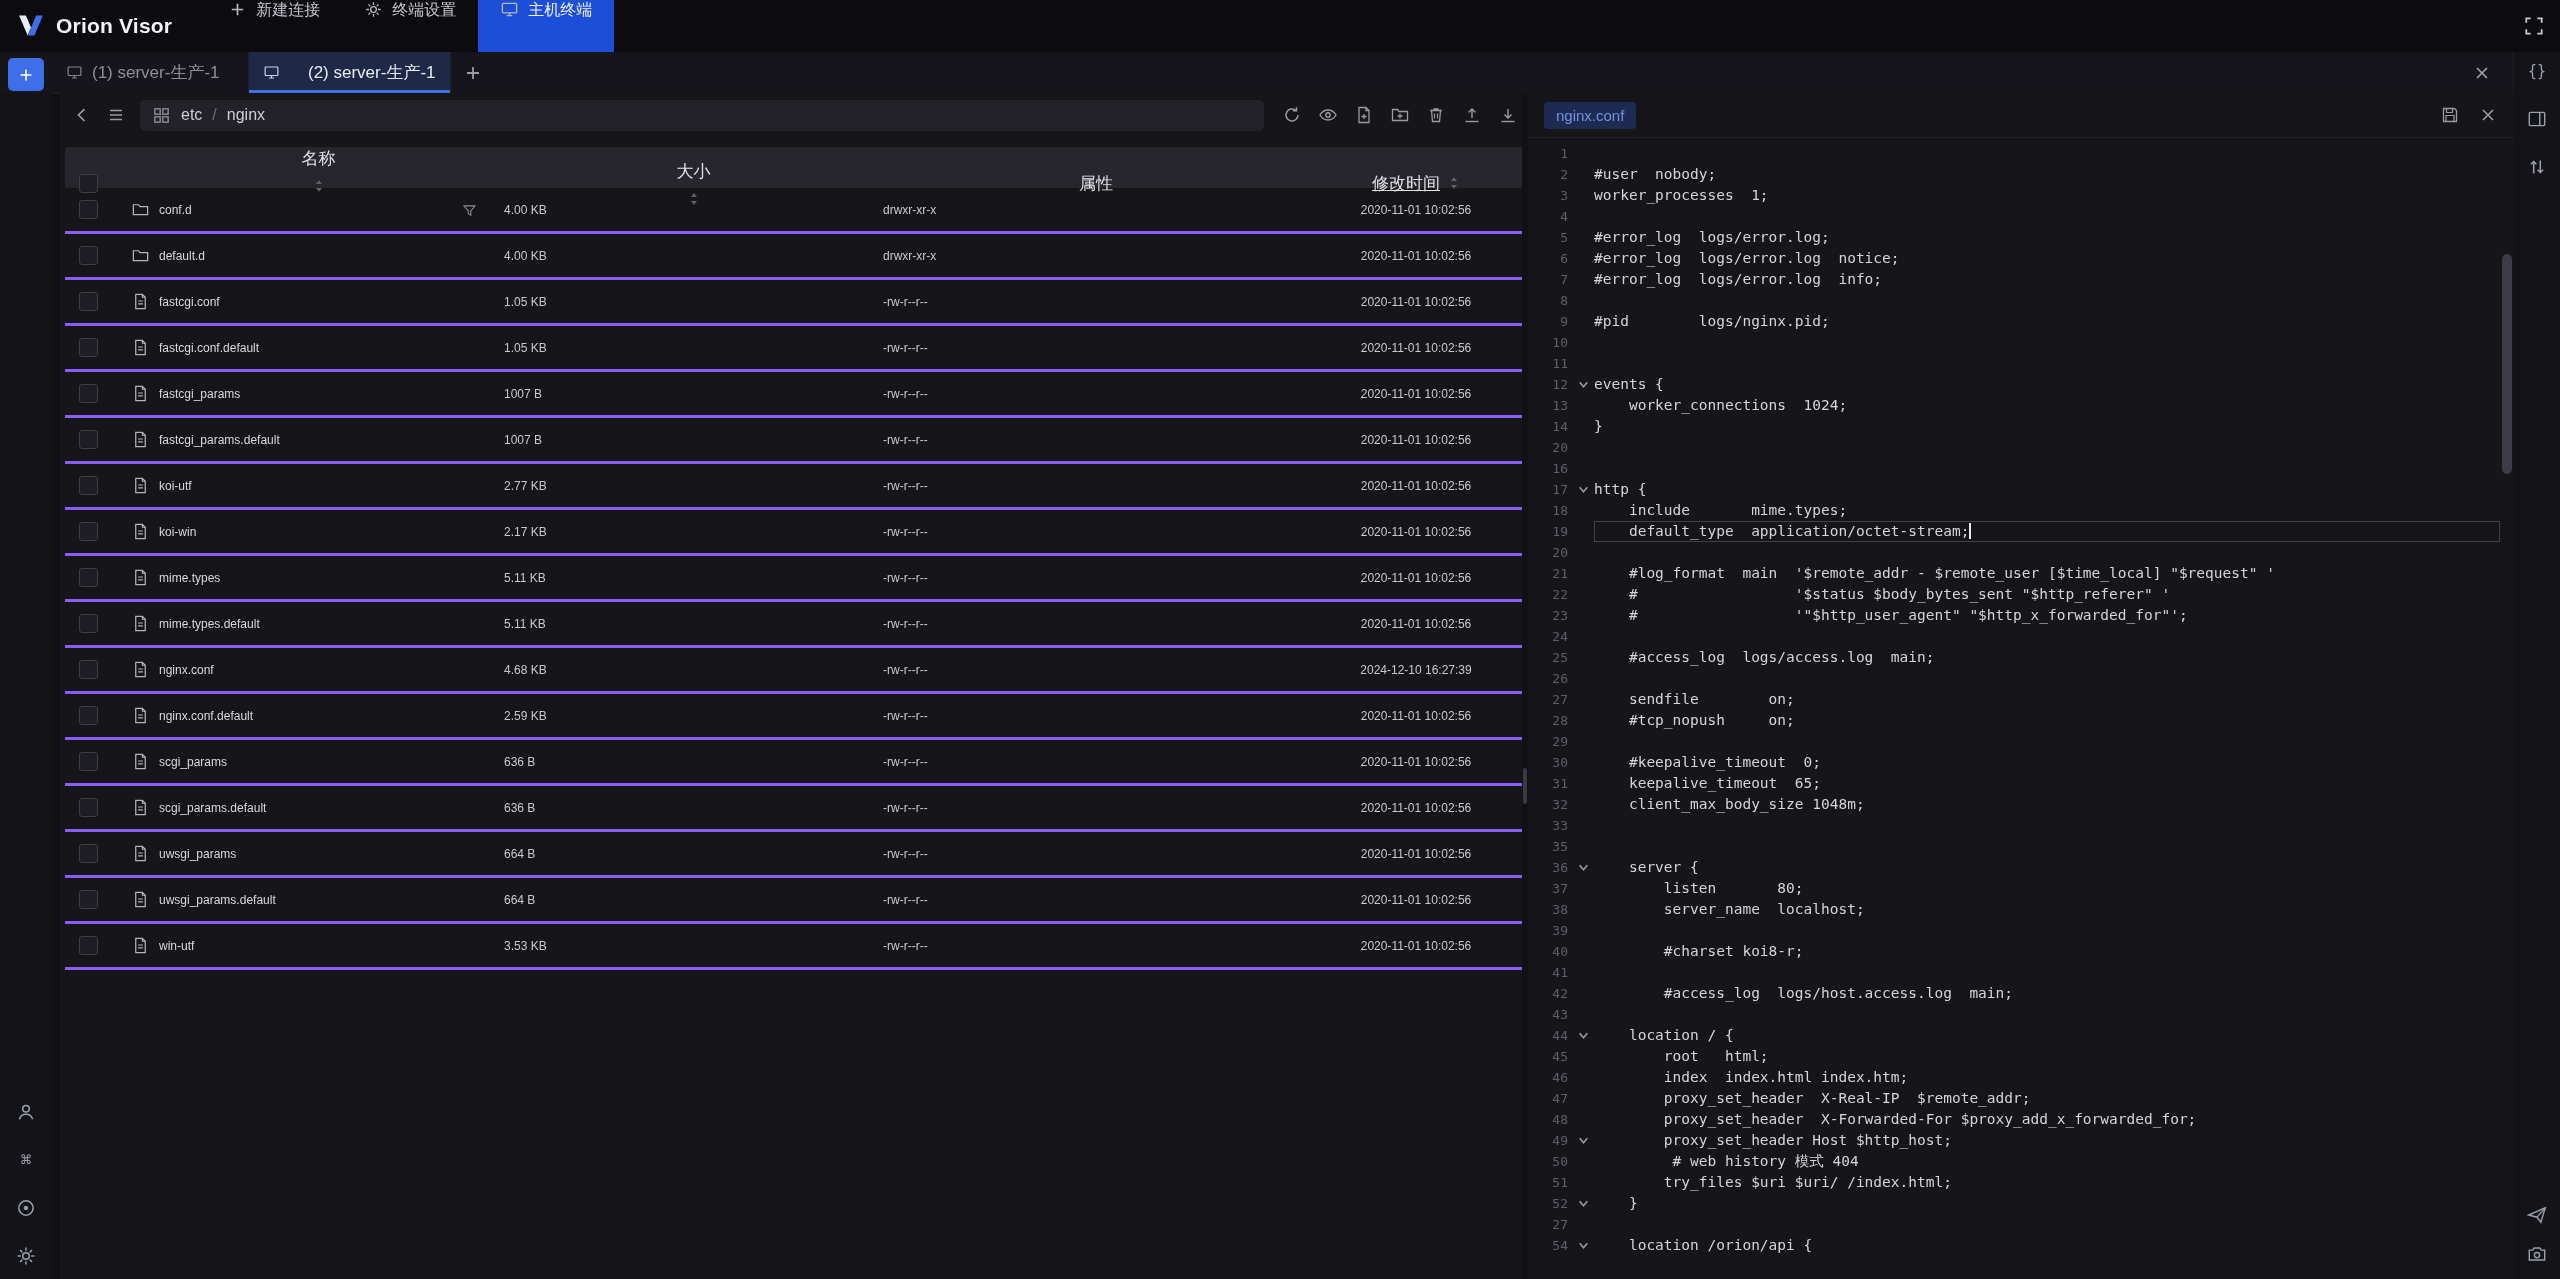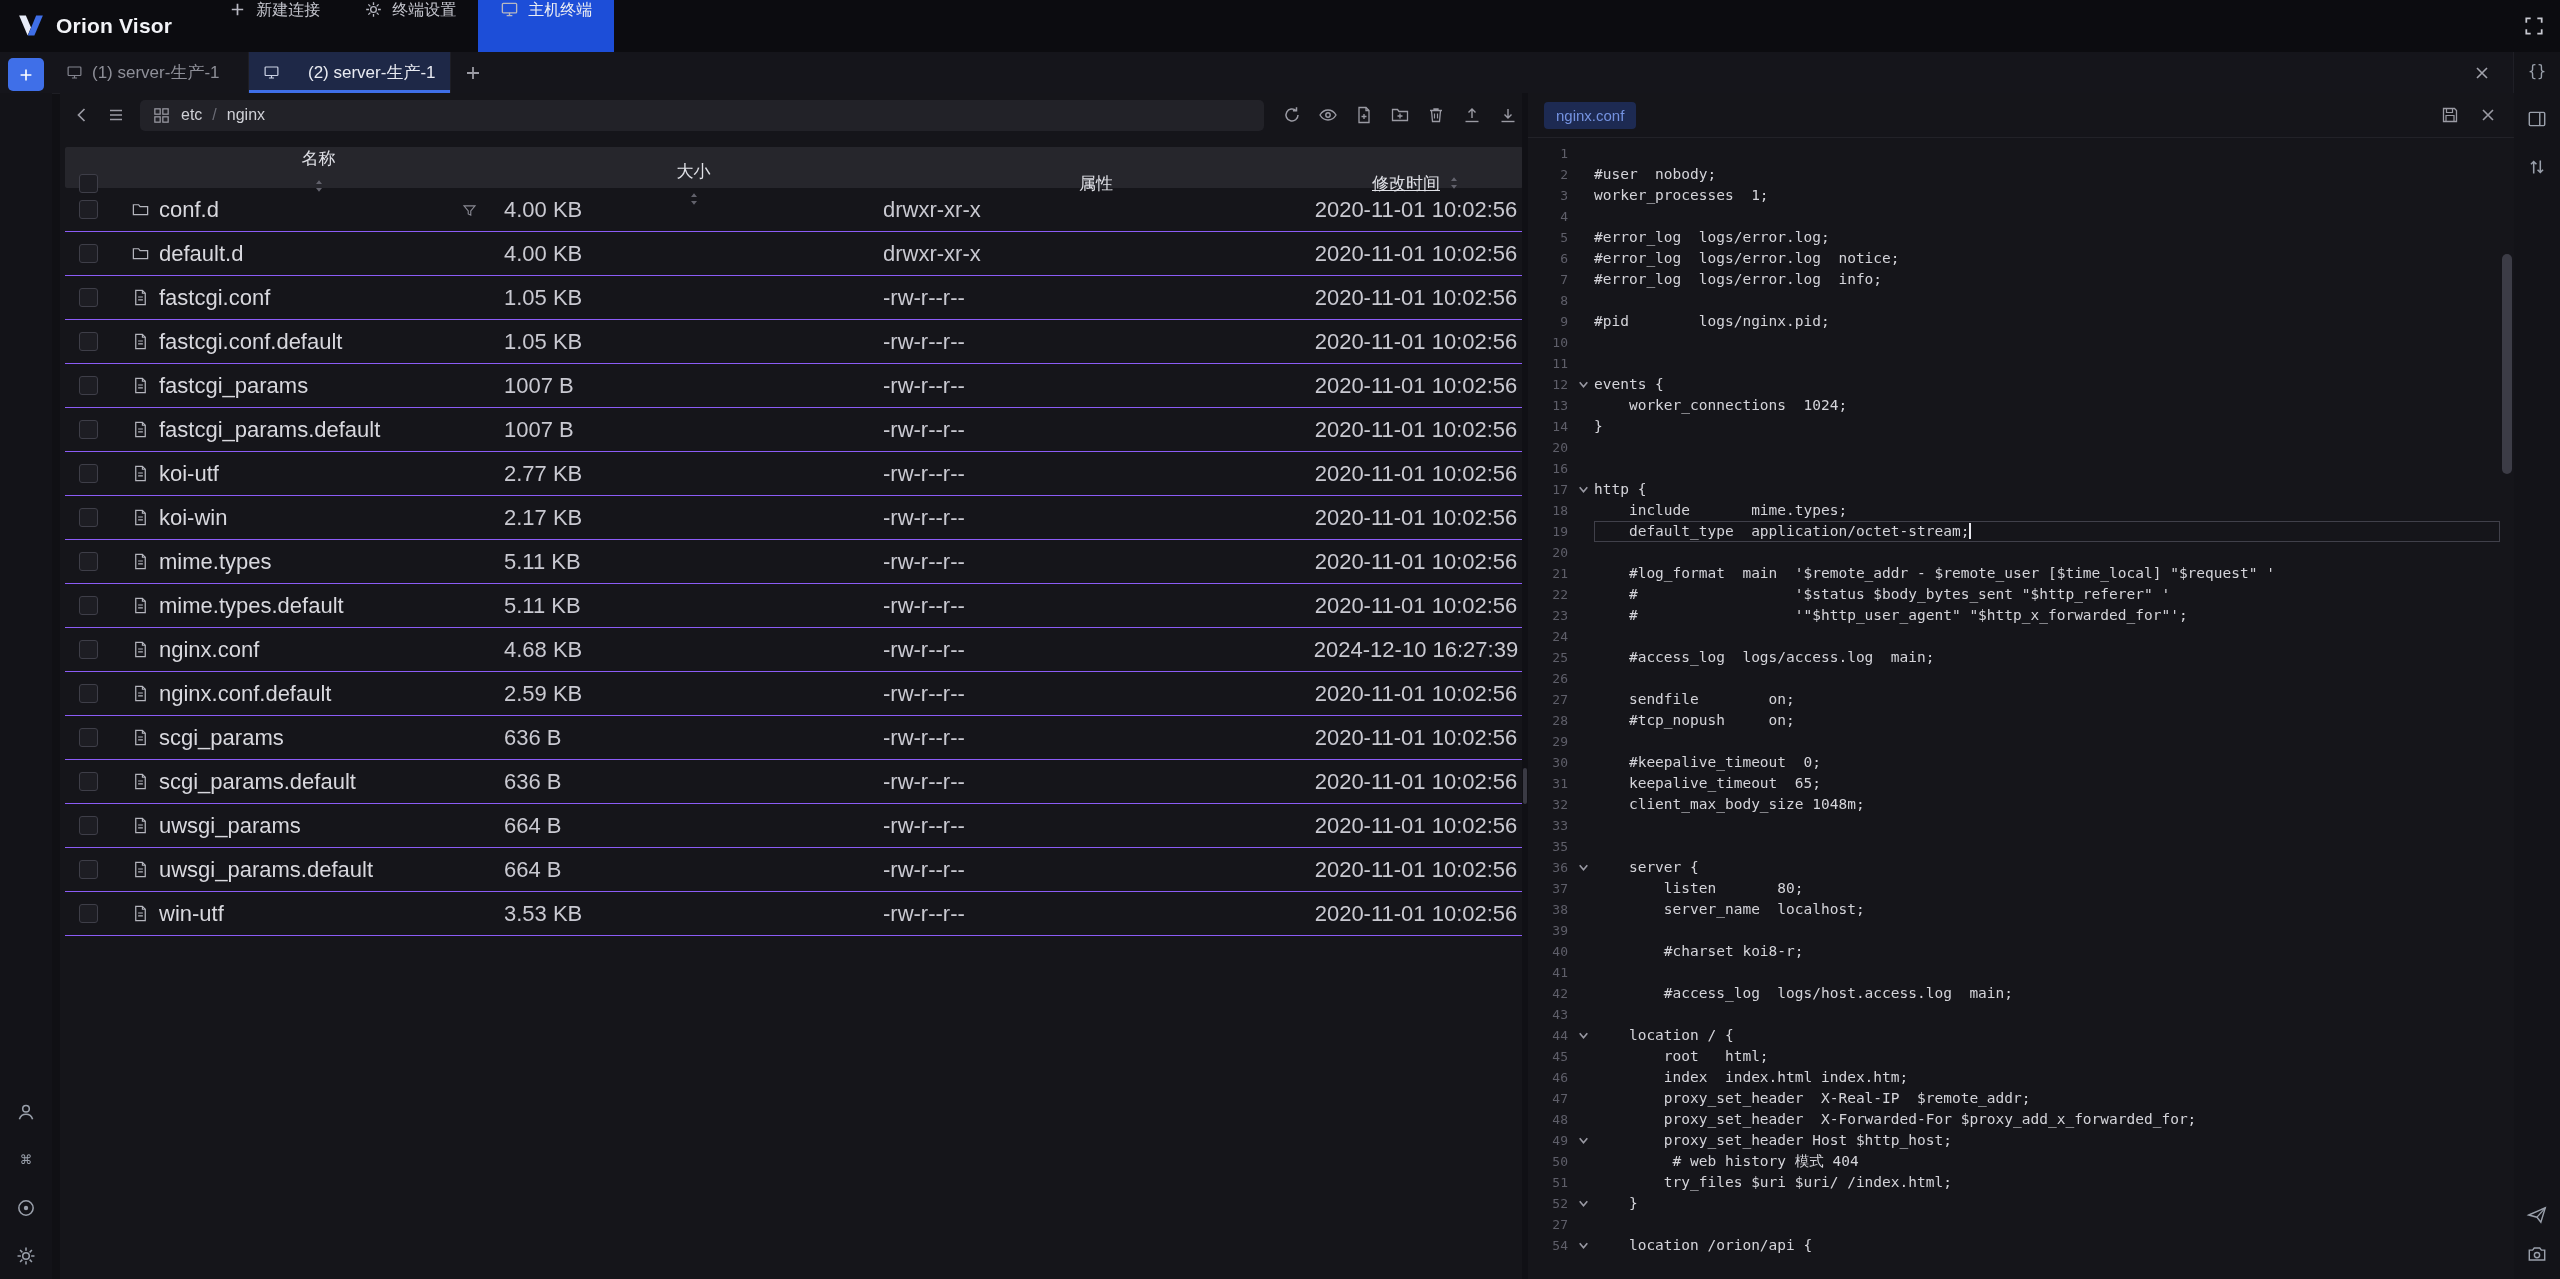--- a/index.html
+++ b/index.html
@@ -58,21 +58,21 @@
   .fm-toolbar-right{display:flex;align-items:center;gap:16px;margin-left:4px;}
   .fm-table{margin:10px 7px 0 5px;}
   .fm-header,.frow{display:grid;grid-template-columns:46px 393px 379px 426px 1fr;align-items:center;}
   .fm-header{height:41px;background:#26262c;color:#e0e1e7;font-size:17px;border-radius:2px;}
   .hcell{display:flex;align-items:center;gap:8px;flex-direction:column;}
   .c-name.hcell{padding-left:22px;}
   .carets{width:12px;height:16px;color:#62626c;flex:none;}
   .carets svg{width:100%;height:100%;display:block;}
   .funnel{margin-left:auto;margin-right:26px;color:#8a8a94;width:17px;height:17px;}
   .c-time-h{display:flex;align-items:center;justify-content:center;gap:8px;text-decoration:underline;}
-  .frow{height:43px;border-bottom:1px solid #8b5cf6;font-size:22px;color:#c9c9d1;}
+  .frow{height:43px;border-bottom:3px solid #8b5cf6;font-size:12px;color:#c9c9d1;}
   .c-check{display:flex;justify-content:center;}
   .checkbox{width:17px;height:17px;border:1.5px solid #3e3e48;border-radius:3px;background:#1d1d23;display:inline-block;cursor:pointer;}
   .frow .c-name{display:flex;align-items:center;gap:9px;padding-left:20px;color:#d8d8de;}
   .frow .c-name .ic{color:#b4b5bd;width:19px;height:19px;}
   .frow .c-time{text-align:center;}
 
   
   .splitter{position:absolute;left:1522px;top:93px;width:6px;bottom:0;background:#101015;cursor:col-resize;}
   .splitter .handle{position:absolute;left:1px;top:675px;width:4px;height:36px;border-radius:2px;background:#3a3a44;}
 

